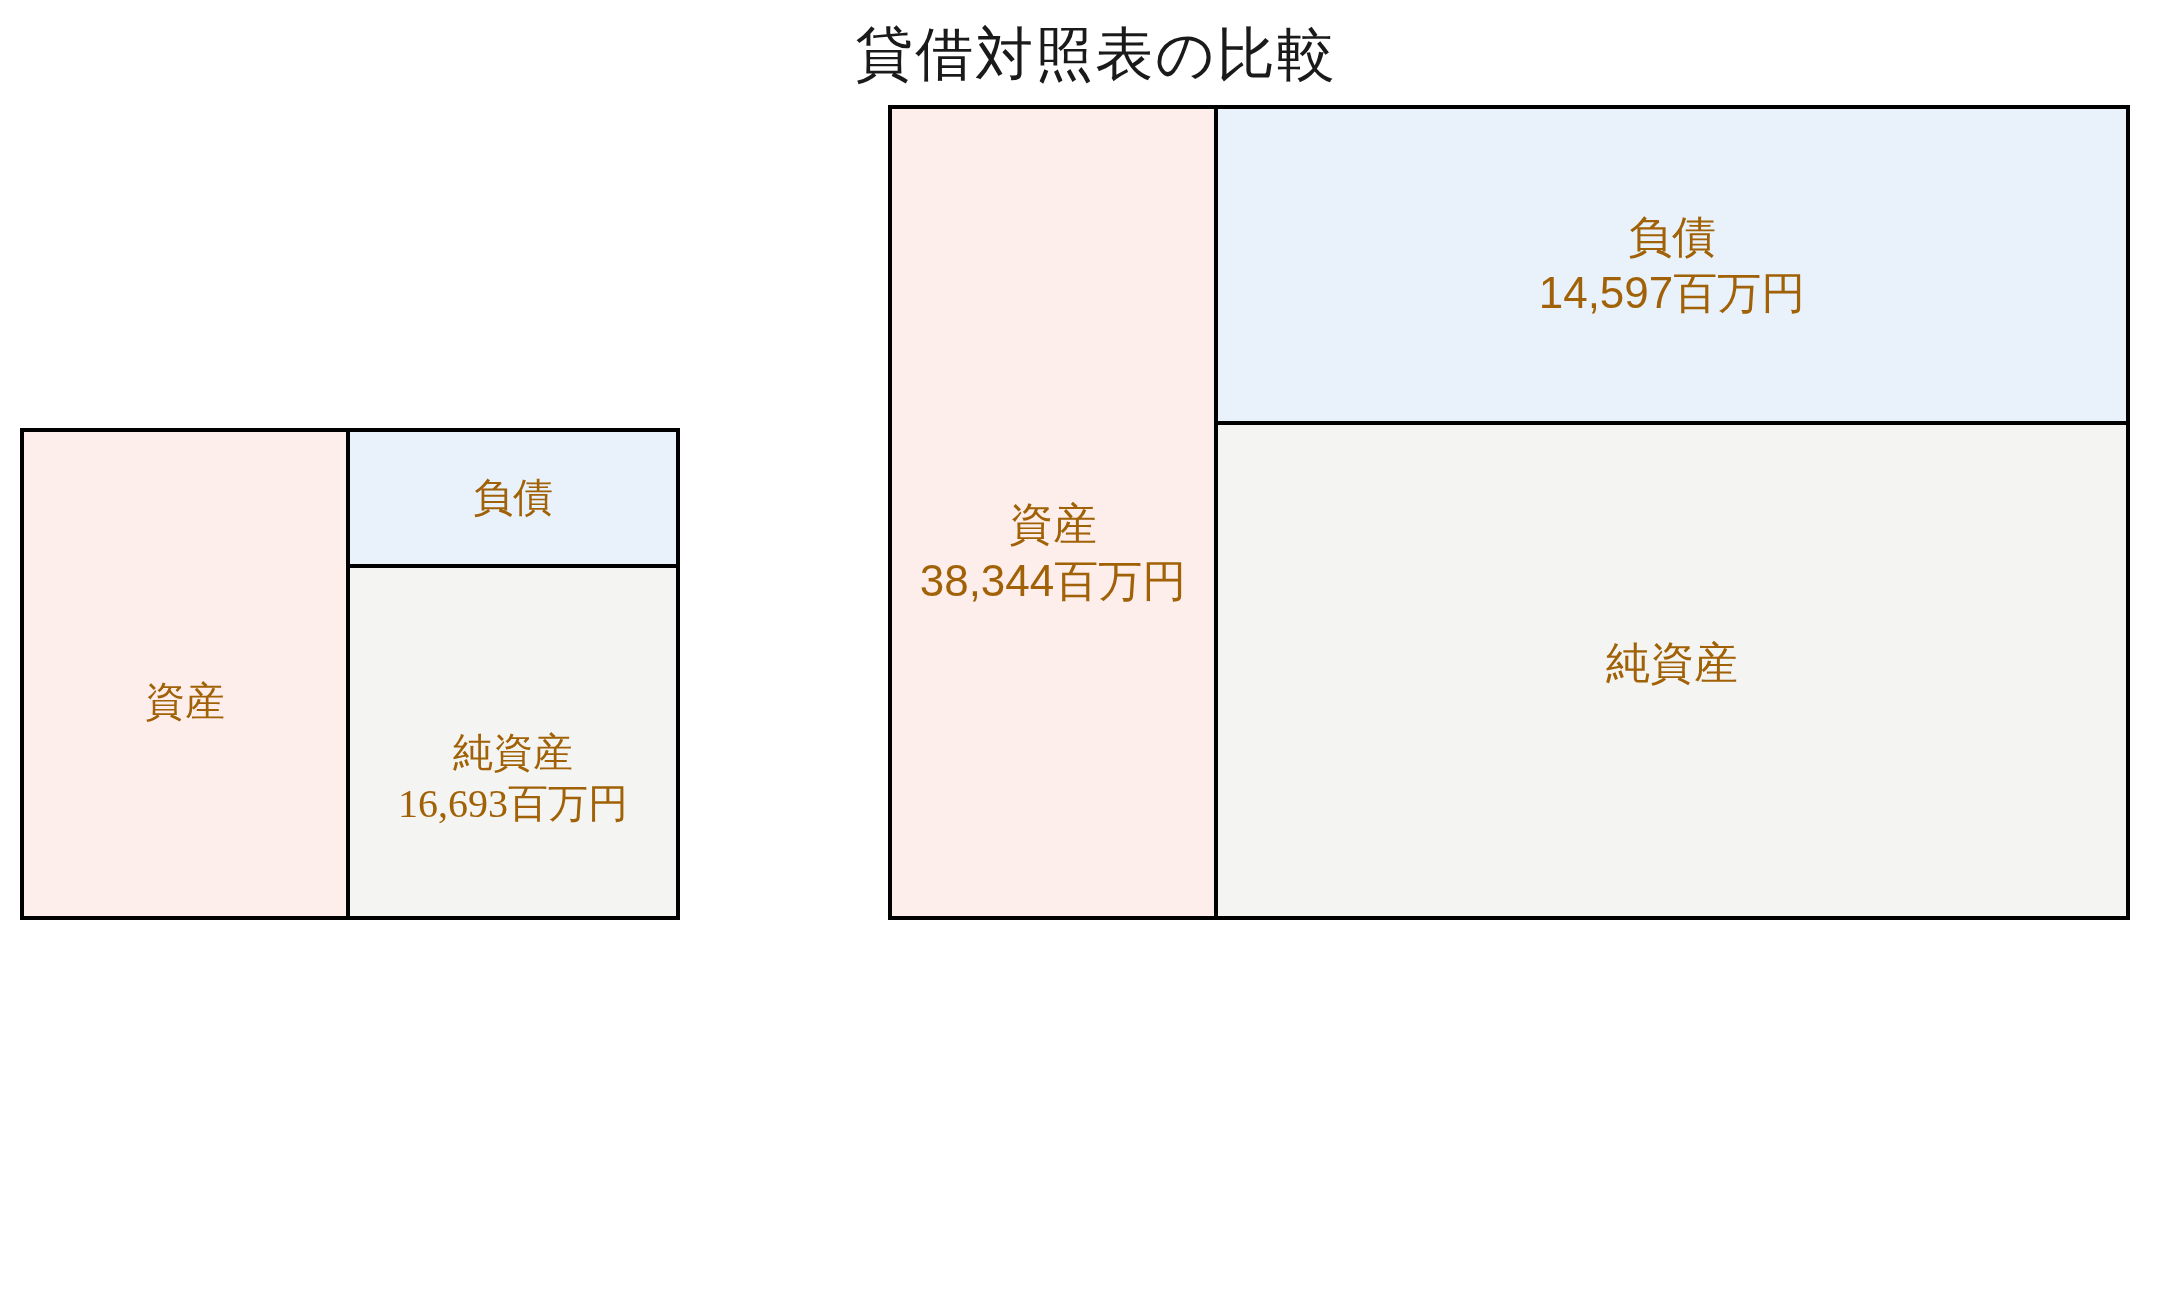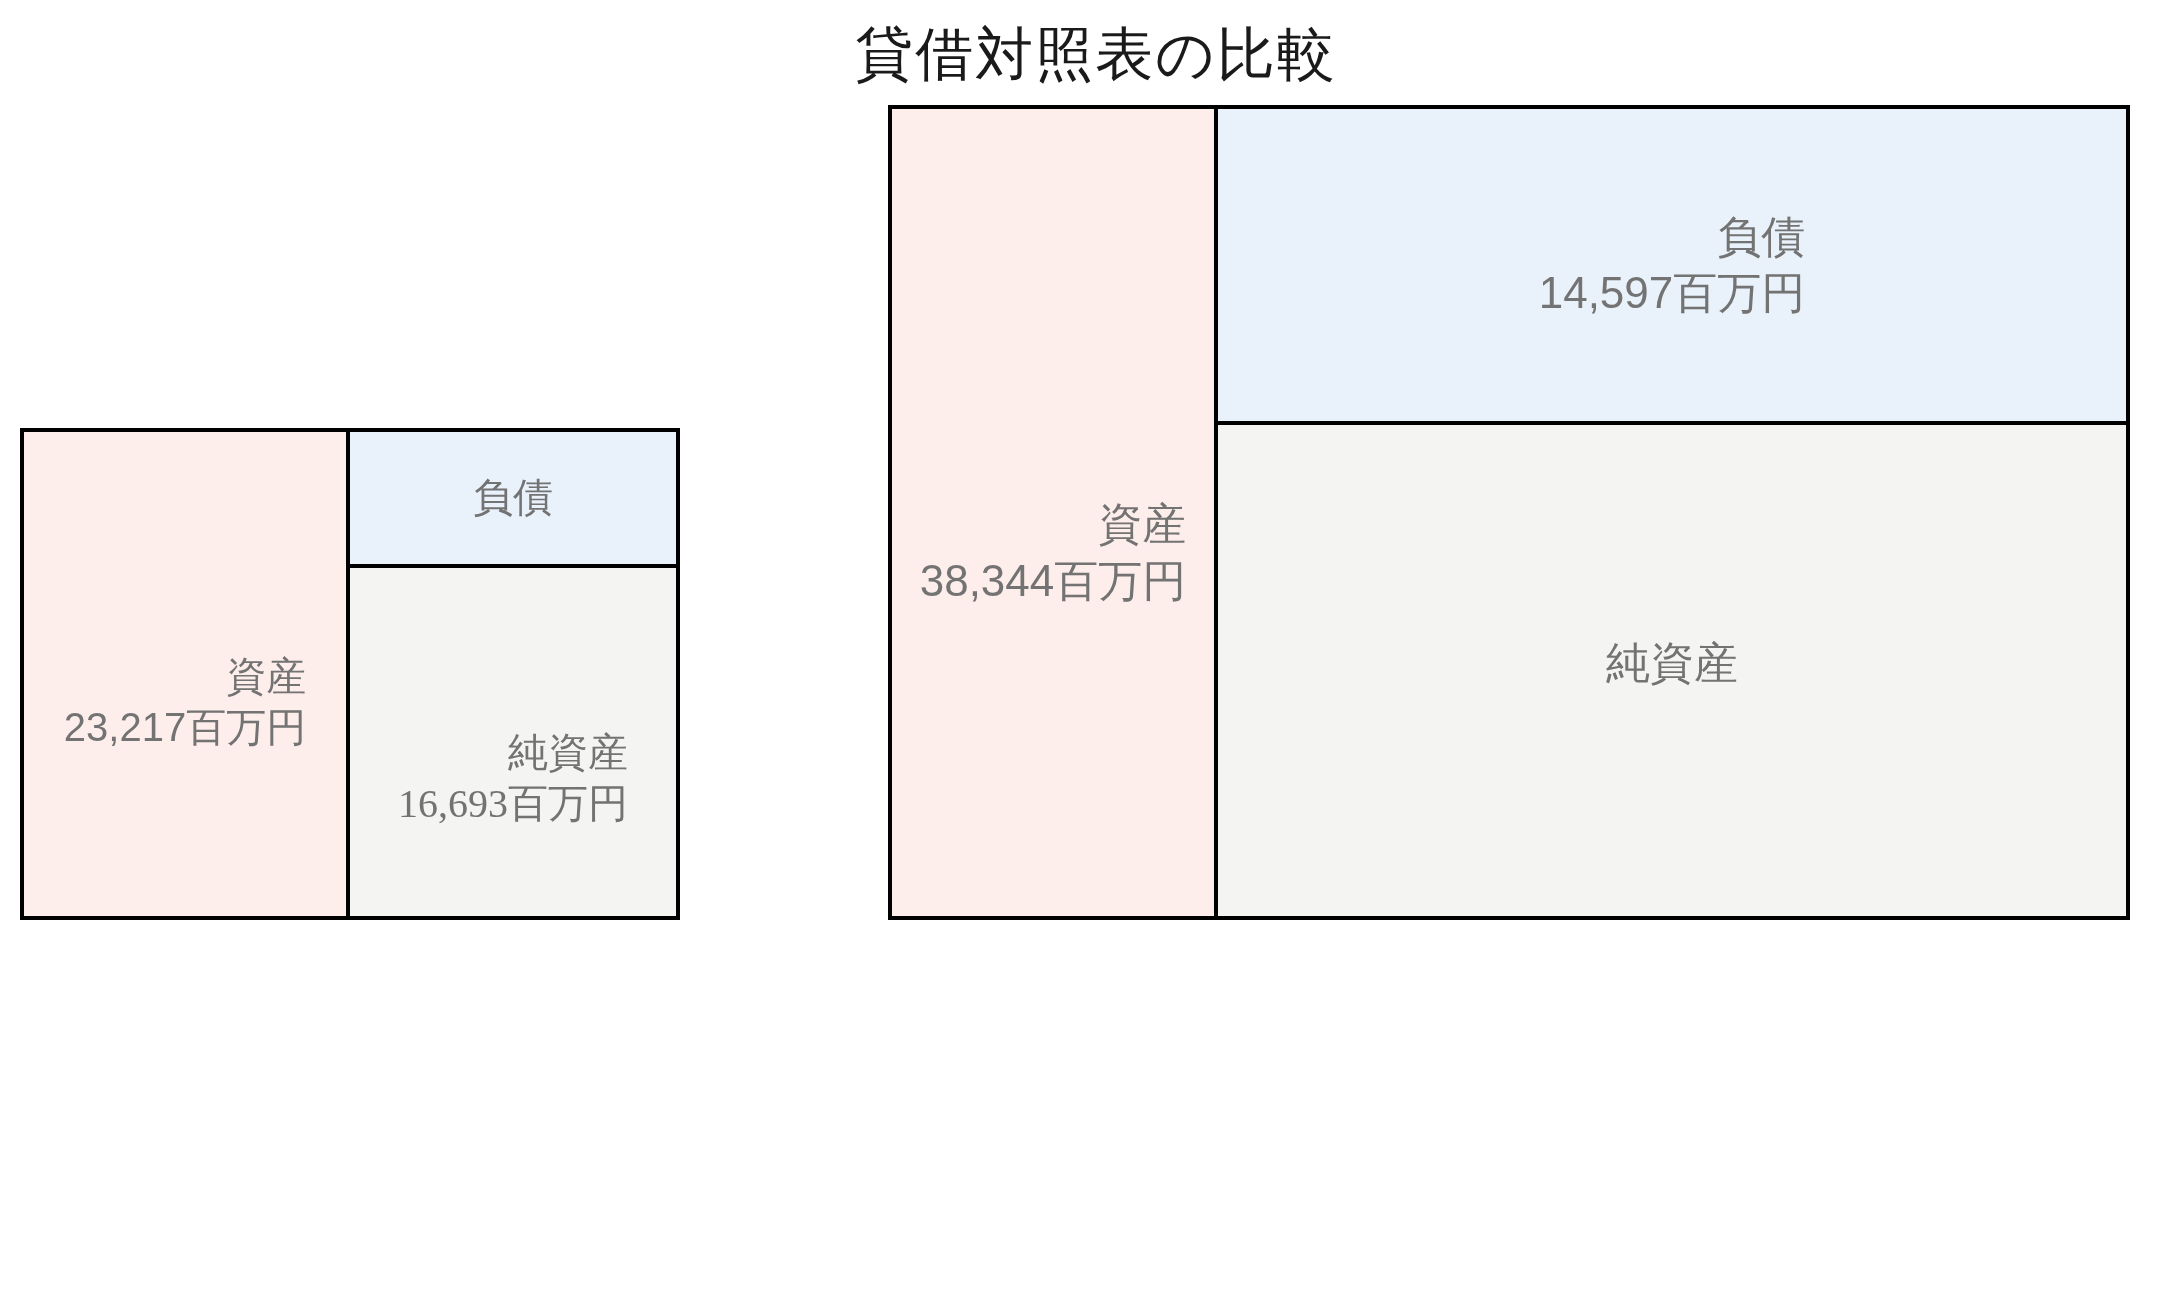--- a/index.html
+++ b/index.html
@@ -45,24 +45,24 @@
     align-items: center;
     justify-content: center;
     overflow: hidden;
   }
 
   .box-assets    { background: #fdeeeb; }
   .box-liab      { background: #e9f2fb; }
   .box-equity    { background: #f4f4f3; font-family: Liberation Serif, serif; }
 
   .box-label {
-    text-align: right;
+    text-align: center;
     font-size: 44px;
     line-height: 1.28;
-    color: #737373;
+    color: #a16207;
     white-space: nowrap;
     padding: 0 6px;
   }
   .box-label .amt { display: block; }
 
   
   #bs-left { left: 20px; top: 428px; width: 660px; height: 492px; }
   #bs-left .left-col  { left: 0;     top: 0;   width: 330px; height: 492px; }
   #bs-left .liab-box  { left: 326px; top: 0;   width: 334px; height: 140px; }
   #bs-left .eq-box    { left: 326px; top: 136px; width: 334px; height: 356px; }
@@ -86,21 +86,20 @@
 </head>
 <body>
 
 <div id="chart-title">貸借対照表の比較</div>
 
 <div id="bs-left" class="bs-chart">
 
   <div class="bs-col left-col box-assets">
     <div class="box-label">
       <span>資産</span>
-      <span class="amt">23,217百万円</span>
     </div>
   </div>
 
   <div class="bs-col liab-box box-liab">
     <div class="box-label">
       <span>負債</span>
     </div>
   </div>
 
   <div class="bs-col eq-box box-equity">

